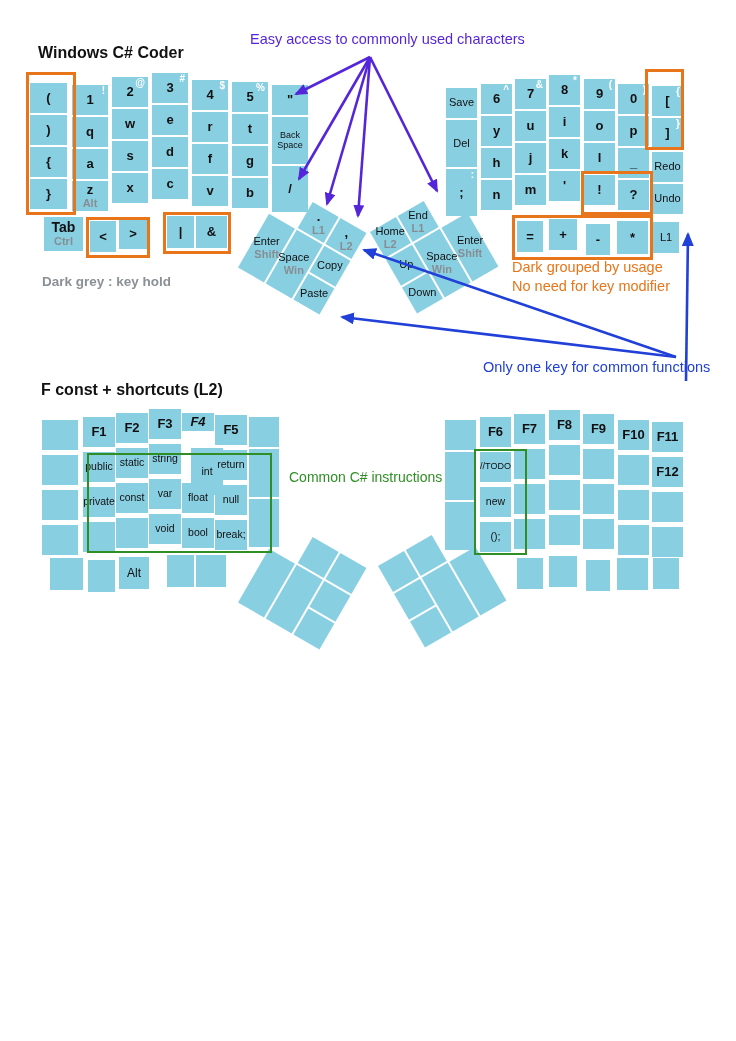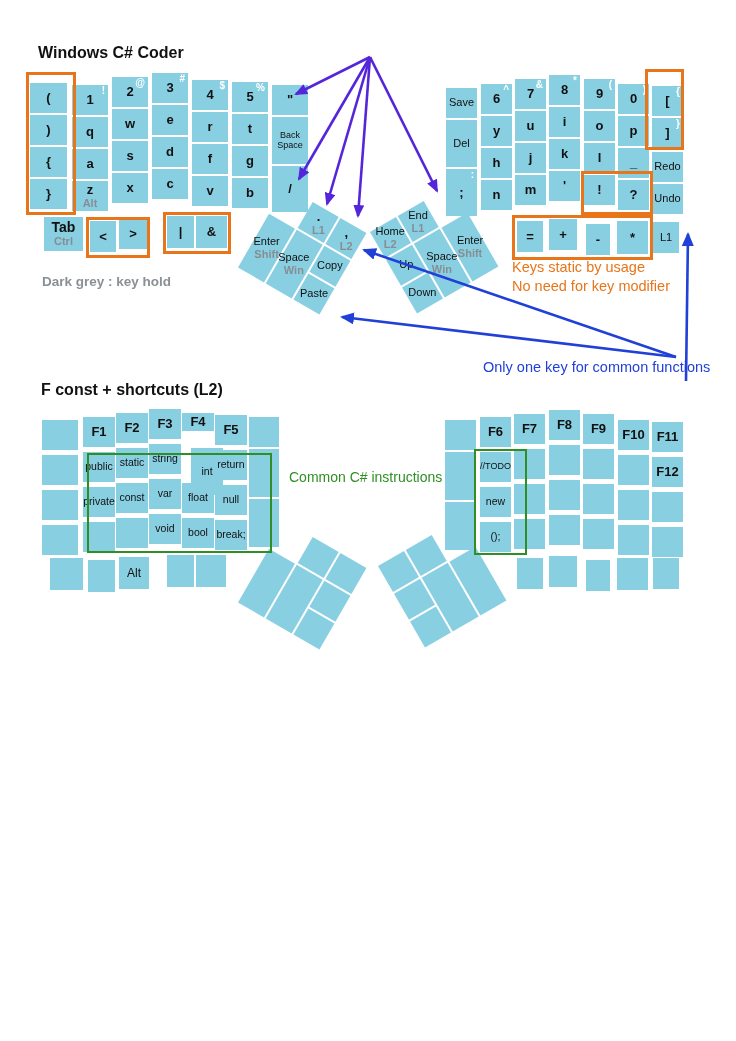--- a/index.html
+++ b/index.html
@@ -32,22 +32,23 @@
   .frame{position:absolute;box-sizing:border-box;background:transparent;}
   .frame.orange{border:3px solid var(--orange);}
   .frame.green{border:2.5px solid var(--green);}
   #arrows{position:absolute;left:0;top:0;pointer-events:none;}
 </style>
 </head>
 <body>
 
 <div class="canvas">
   <div class="t1">Windows C# Coder</div>
+  <div class="note n-easy">Easy access to commonly used characters</div>
   <div class="note n-dark">Dark grey : key hold</div>
-  <div class="note n-g1">Keys static by usage</div>
+  <div class="note n-g1">Dark grouped by usage</div>
   <div class="note n-g2">No need for key modifier</div>
   <div class="note n-only">Only one key for common functions</div>
   <div class="t2">F const + shortcuts (L2)</div>
   <div class="note n-common">Common C# instructions</div>
 
   <div id="keys">
       <div class="kb" style="left: 0px; top: 0px;">
         <div class="key" style="left: 30px; top: 83px; width: 37px; height: 30px;">
           <div class="lbl">
             <span class="t">(</span>
@@ -520,21 +521,21 @@
         <div class="key cs" style="left: 149px; top: 479px; width: 32px; height: 30px;">
           <div class="lbl">
             <span class="t">var</span>
           </div>
         </div>
         <div class="key cs" style="left: 149px; top: 514px; width: 32px; height: 30px;">
           <div class="lbl">
             <span class="t">void</span>
           </div>
         </div>
-        <div class="key" style="left: 182px; top: 413px; width: 32px; height: 18px;">
+        <div class="key" style="left: 182px; top: 413px; width: 32px; height: 18px; font-style: italic;">
           <div class="lbl">
             <span class="t">F4</span>
           </div>
         </div>
         <div class="key cs" style="left: 191px; top: 448px; width: 32px; height: 47px;">
           <div class="lbl">
             <span class="t">int</span>
           </div>
         </div>
         <div class="key cs" style="left: 182px; top: 483px; width: 32px; height: 30px;">

